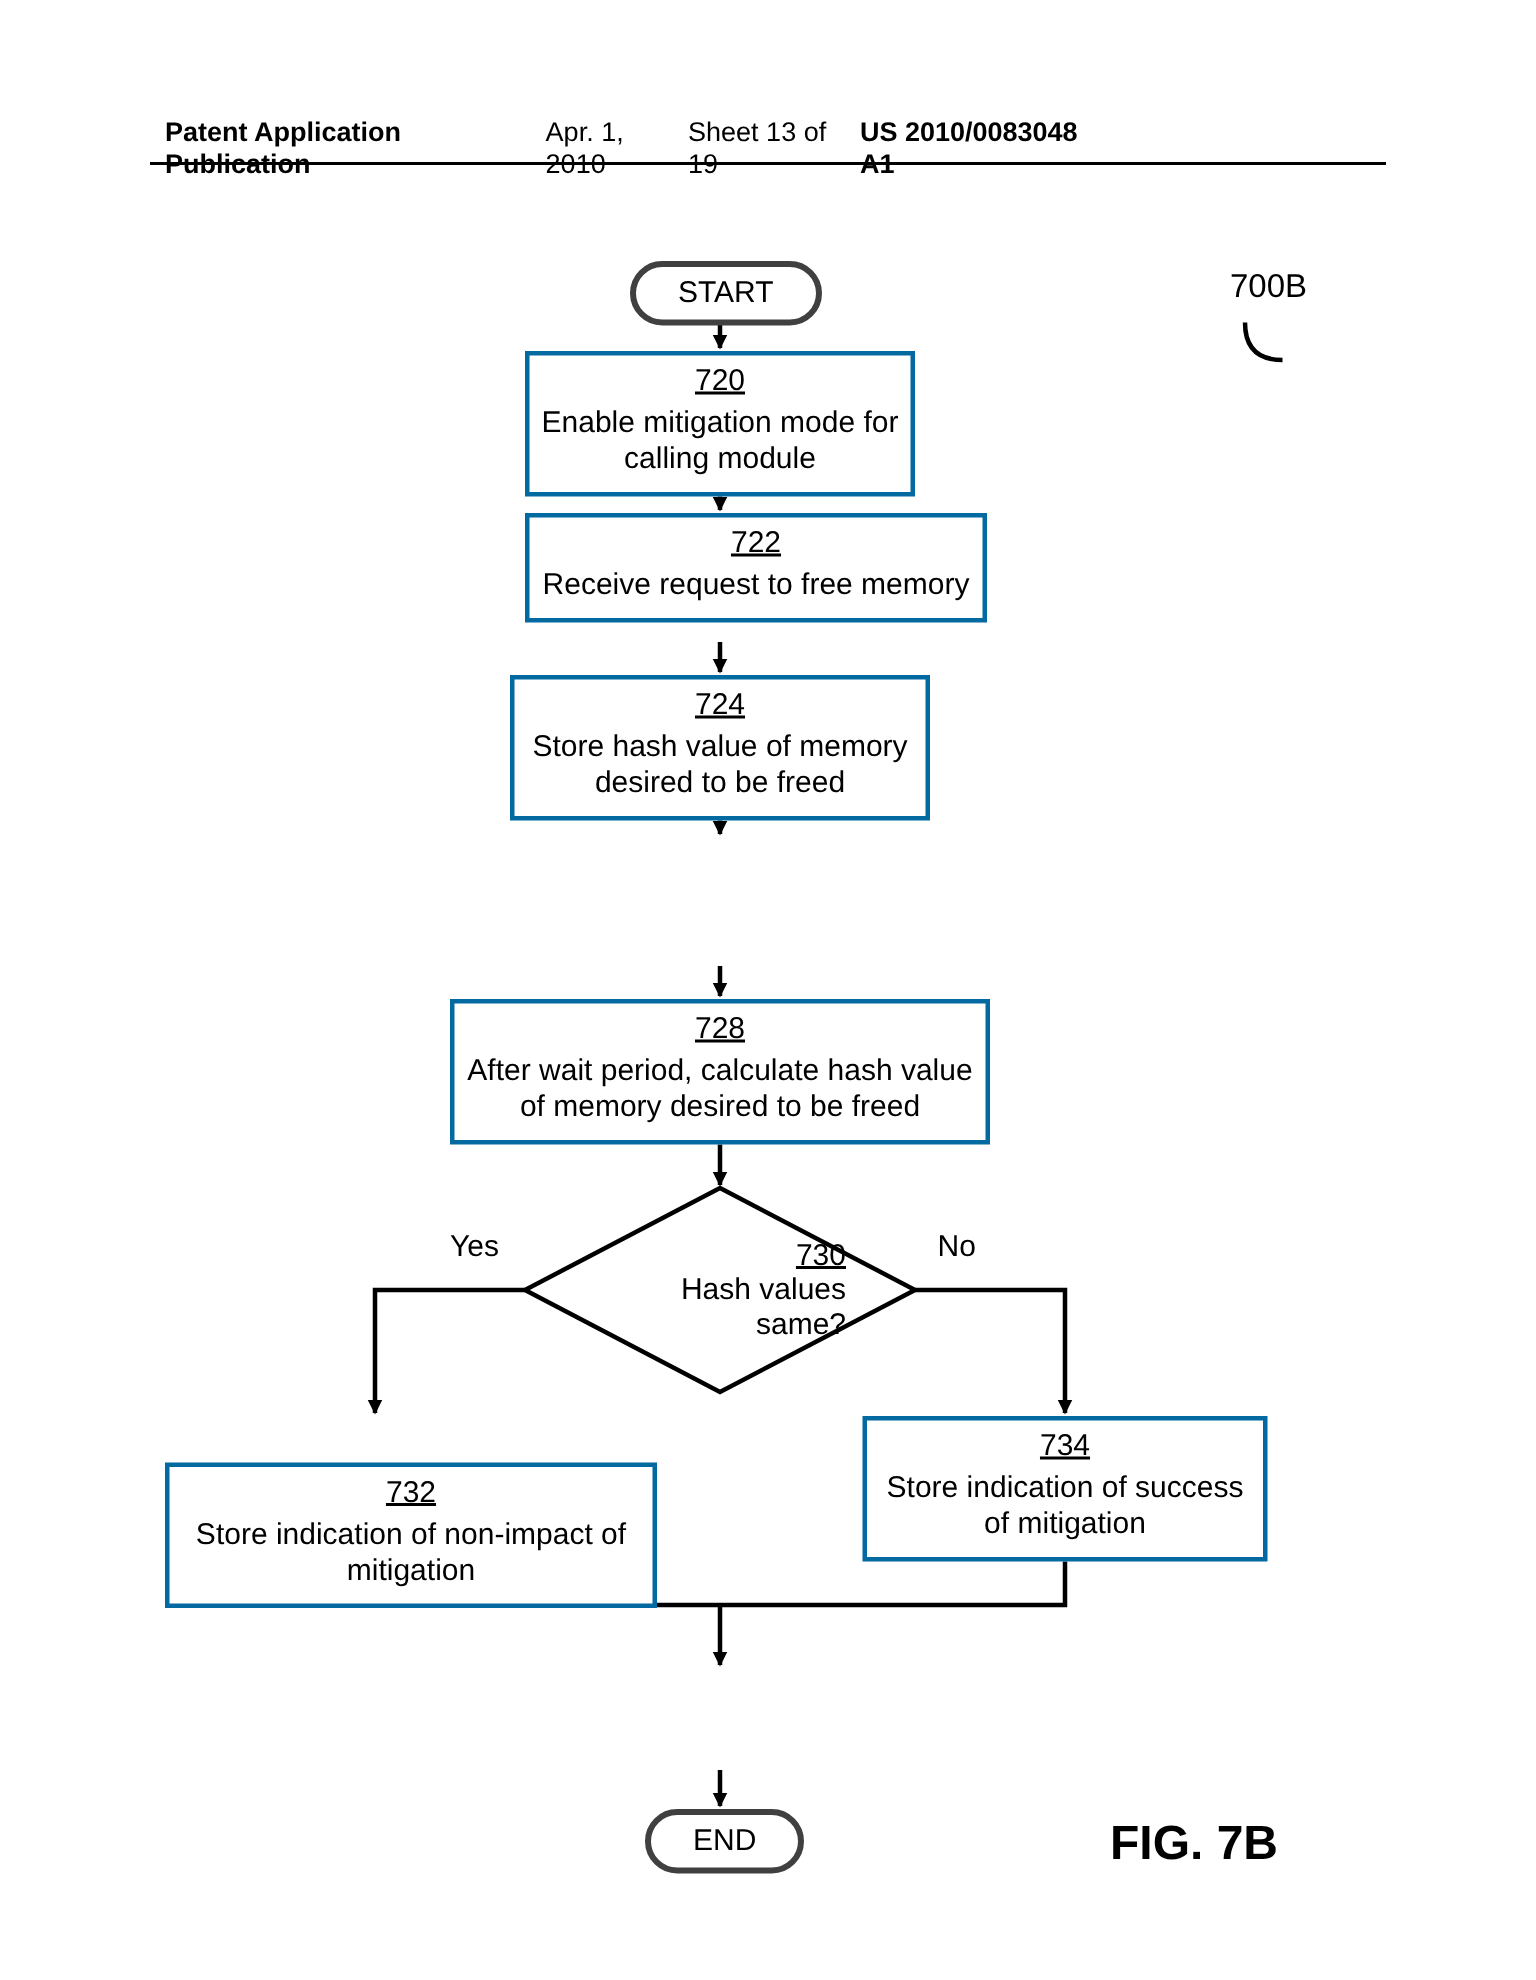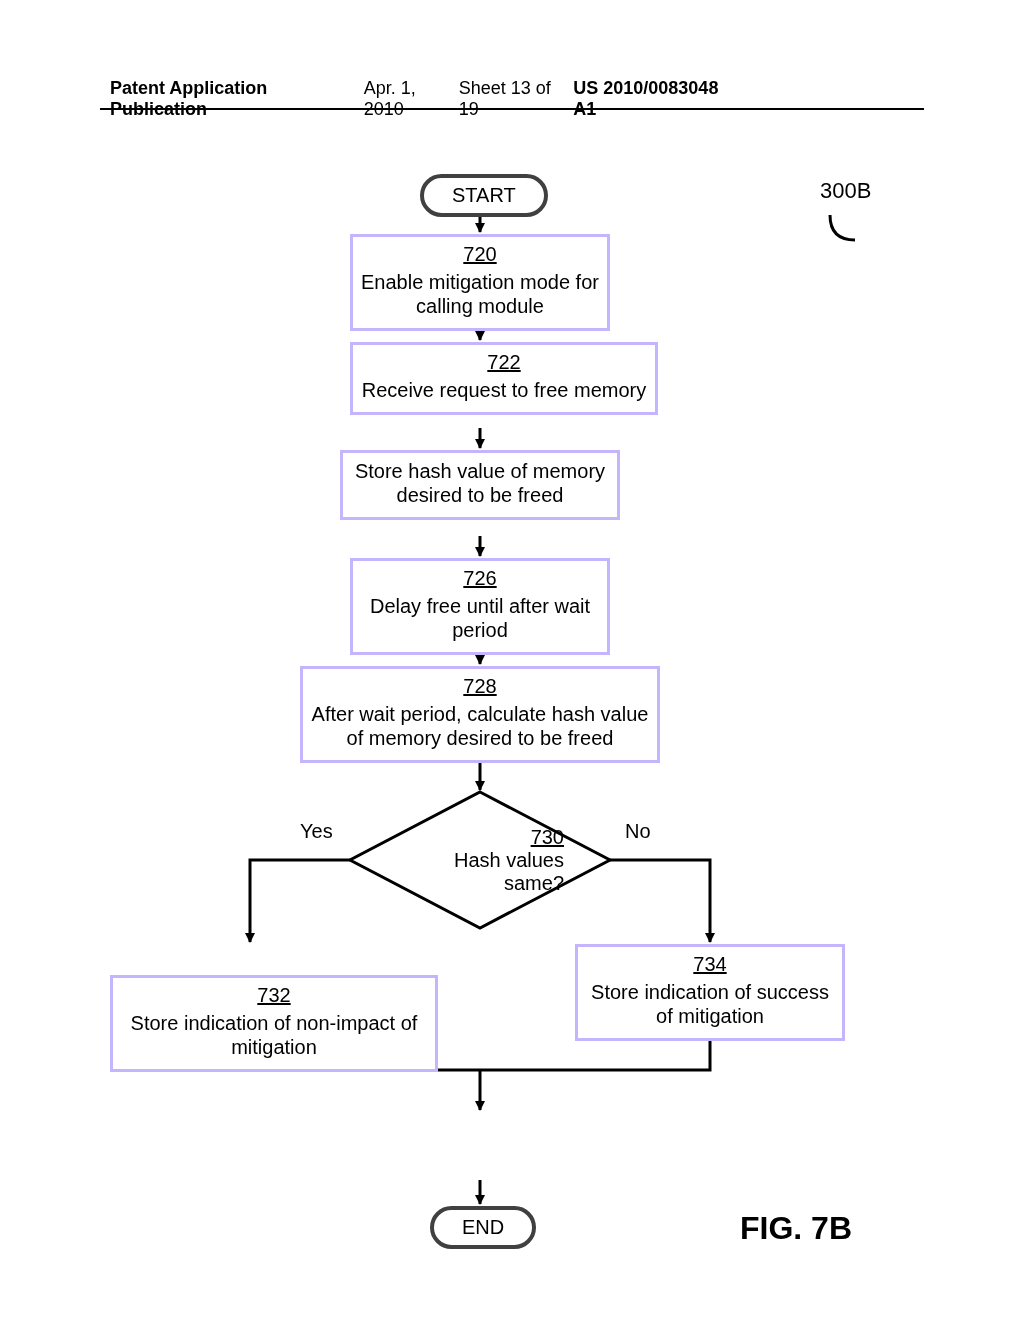--- a/index.html
+++ b/index.html
@@ -35,21 +35,21 @@
   }
   .diagram {
     position: absolute;
     top: 170px;
     left: 0;
     width: 1024px;
     height: 1100px;
   }
   .box {
     position: absolute;
-    border: 3px solid #c4b5fd;
+    border: 3px solid #0369a1;
     background: #fff;
     text-align: center;
     padding: 6px 8px 10px 8px;
   }
   .box .num {
     text-decoration: underline;
     font-size: 20px;
     display: block;
     margin-bottom: 4px;
   }
@@ -143,27 +143,24 @@
     <span class="num">720</span>
     <span class="txt">Enable mitigation mode for calling module</span>
   </div>
 
   <div class="box" style="left:350px; top:172px; width:308px;">
     <span class="num">722</span>
     <span class="txt">Receive request to free memory</span>
   </div>
 
   <div class="box" style="left:340px; top:280px; width:280px;">
+    <span class="num">724</span>
     <span class="txt">Store hash value of memory desired to be freed</span>
   </div>
 
-  <div class="box" style="left:350px; top:388px; width:260px;">
-    <span class="num">726</span>
-    <span class="txt">Delay free until after wait period</span>
-  </div>
 
   <div class="box" style="left:300px; top:496px; width:360px;">
     <span class="num">728</span>
     <span class="txt">After wait period, calculate hash value of memory desired to be freed</span>
   </div>
 
   <div style="position:absolute; left:424px; top:656px; width:140px; text-align:right;">
     <span class="num" style="text-decoration:underline; font-size:20px; display:block;">730</span>
     <span style="font-size:20px; line-height:1.15; display:block;">Hash values same?</span>
   </div>
@@ -178,17 +175,17 @@
   <div class="box" style="left:575px; top:774px; width:270px;">
     <span class="num">734</span>
     <span class="txt">Store indication of success of mitigation</span>
   </div>
 
 
   <div class="terminator" style="left:430px; top:1036px;">
     <span>END</span>
   </div>
 
-  <div class="figref" style="left:820px; top:8px;">300B</div>
+  <div class="figref" style="left:820px; top:8px;">700B</div>
 
   <div class="figlabel" style="left:740px; top:1040px;">FIG. 7B</div>
 
 </div>
 
 </body></html>

